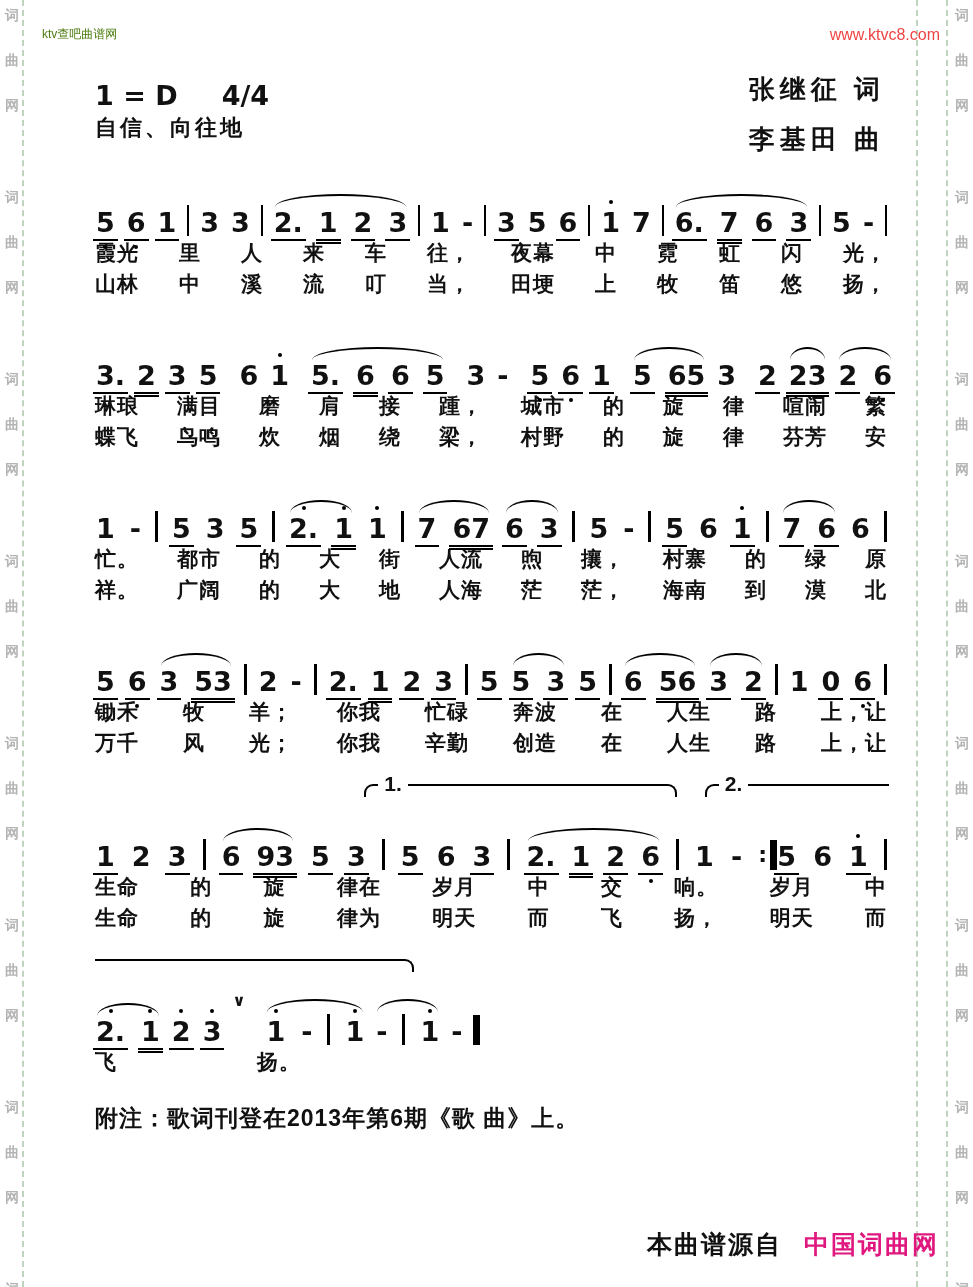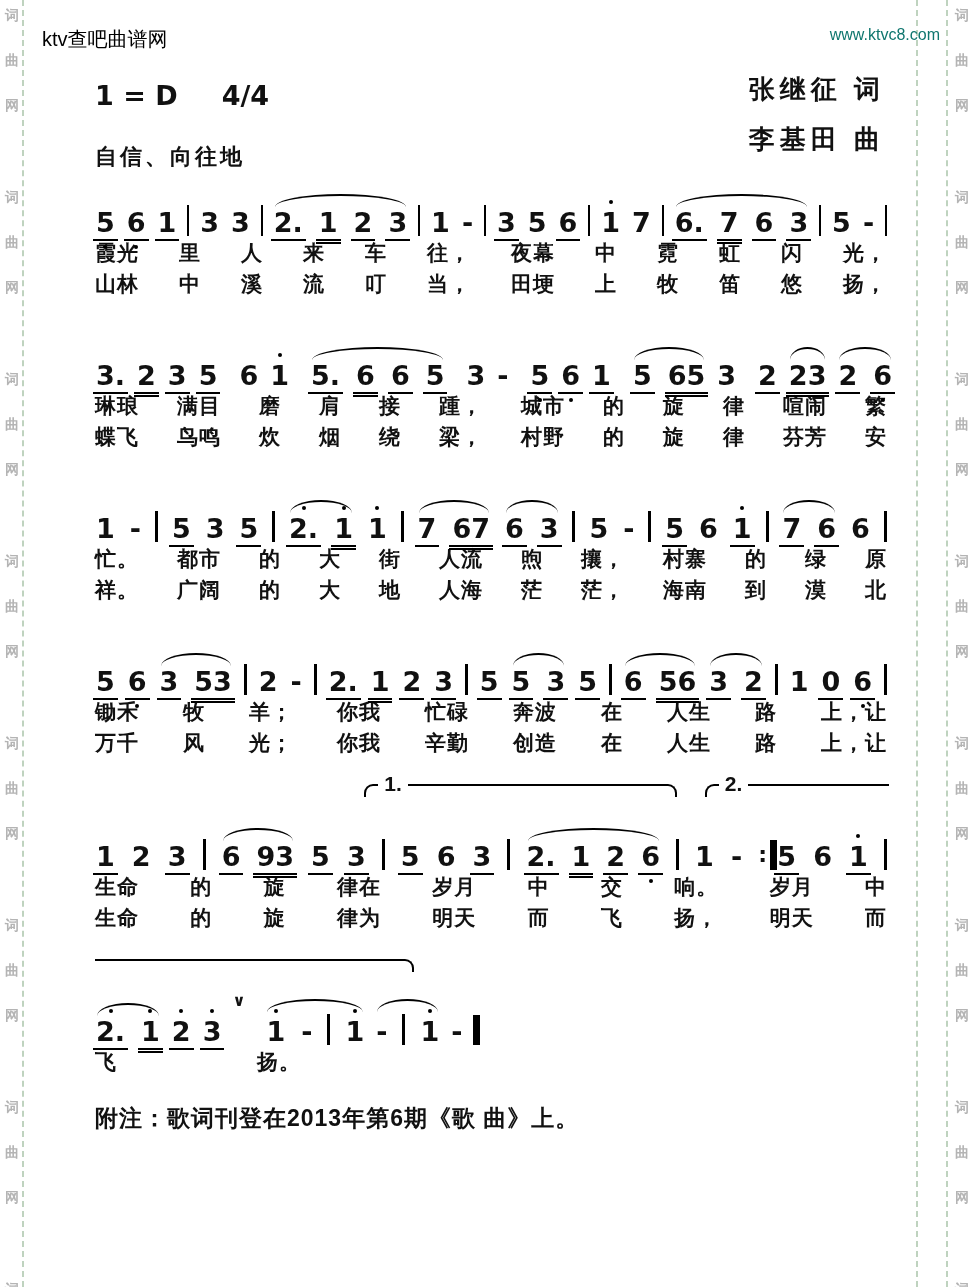--- a/index.html
+++ b/index.html
@@ -9,28 +9,28 @@
   
   .wm-col{position:absolute;top:8px;width:18px;display:flex;flex-direction:column;align-items:center;
           font-size:14px;line-height:1;color:#b4b4b4;font-weight:bold;}
   .wm-col.left{left:3px}.wm-col.right{right:2px}
   .wm-col span{margin-bottom:31px}
   .wm-col span.gap{margin-bottom:78px}
   .dash{position:absolute;top:0;bottom:0;width:0;border-left:2px dashed #bfd3bf;}
   .dash.d-l{left:22px}.dash.d-r1{right:55px}.dash.d-r2{right:25px}
 
   
-  .site-name{position:absolute;left:42px;top:26px;font-size:20px;color:#000000;}
-  .site-url{position:absolute;right:33px;top:26px;font-size:16px;color:#0f766e;}
+  .site-name{position:absolute;left:42px;top:26px;font-size:12px;color:#4d7c0f;}
+  .site-url{position:absolute;right:33px;top:26px;font-size:16px;color:#ef4444;}
   .title{position:absolute;left:0;right:0;top:46px;text-align:center;
          font-family:"DejaVu Serif",serif;font-size:52px;font-weight:bold;
          letter-spacing:18px;text-indent:18px;}
   .keysig{position:absolute;left:95px;top:80px;font-size:27px;font-weight:bold;display:flex;gap:44px;
           font-family:"DejaVu Sans",sans-serif;}
-  .expression{position:absolute;left:95px;top:142px;font-size:22px;font-weight:bold;letter-spacing:3px;}
+  .expression{position:absolute;left:95px;top:113px;font-size:22px;font-weight:bold;letter-spacing:3px;}
   .credit{position:absolute;right:88px;font-size:26px;font-weight:bold;letter-spacing:5px;text-align:right;}
   .credit.lyr-credit{top:72px}.credit.comp-credit{top:122px}
 
   
   .score{position:absolute;left:95px;right:86px;top:172px;}
   .sys{position:relative;margin-bottom:27px;}
   .sys.pad-volta{padding-top:22px;}
   .notes{display:flex;justify-content:space-between;align-items:flex-end;gap:10px;
          height:48px;padding-top:16px;box-sizing:content-box;
          font-family:"DejaVu Sans",sans-serif;font-weight:bold;font-size:27px;line-height:1;}
@@ -494,14 +494,18 @@
           </div>
           <div class="lyr" style="width: 26%;">
             <span class="word">飞</span>
             <span class="word">扬。</span>
           </div>
         </div>
       </div>
     <div class="footnote">附注：歌词刊登在2013年第6期《歌 曲》上。</div>
   </div>
 
+  <div class="source">
+    <span>本曲谱源自</span>
+    <span class="site">中国词曲网</span>
+  </div>
 
 </div>
 
 </body></html>

